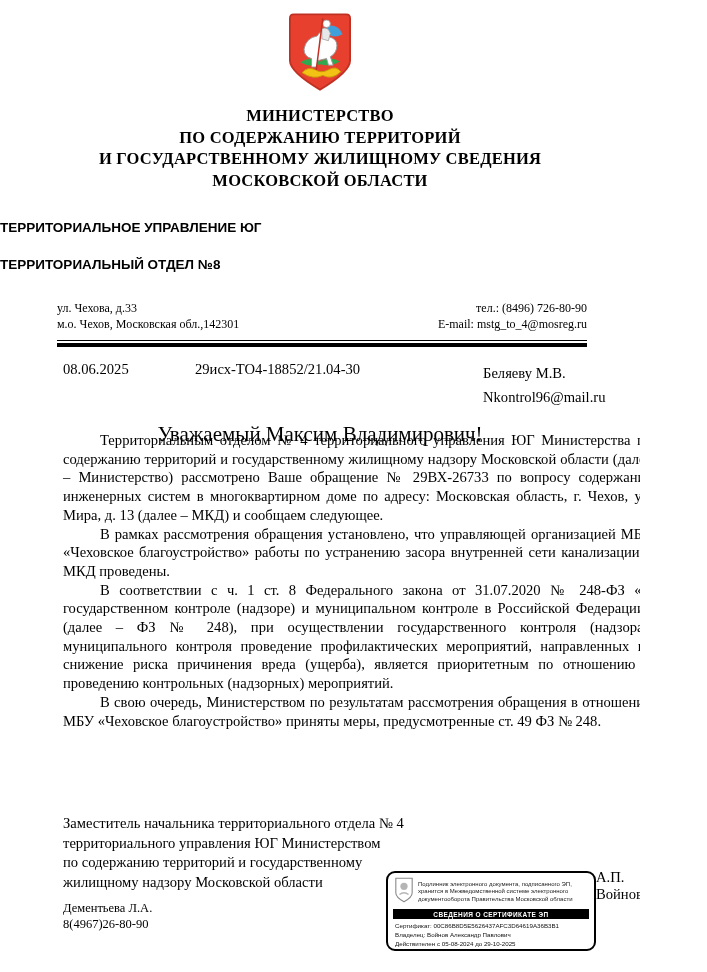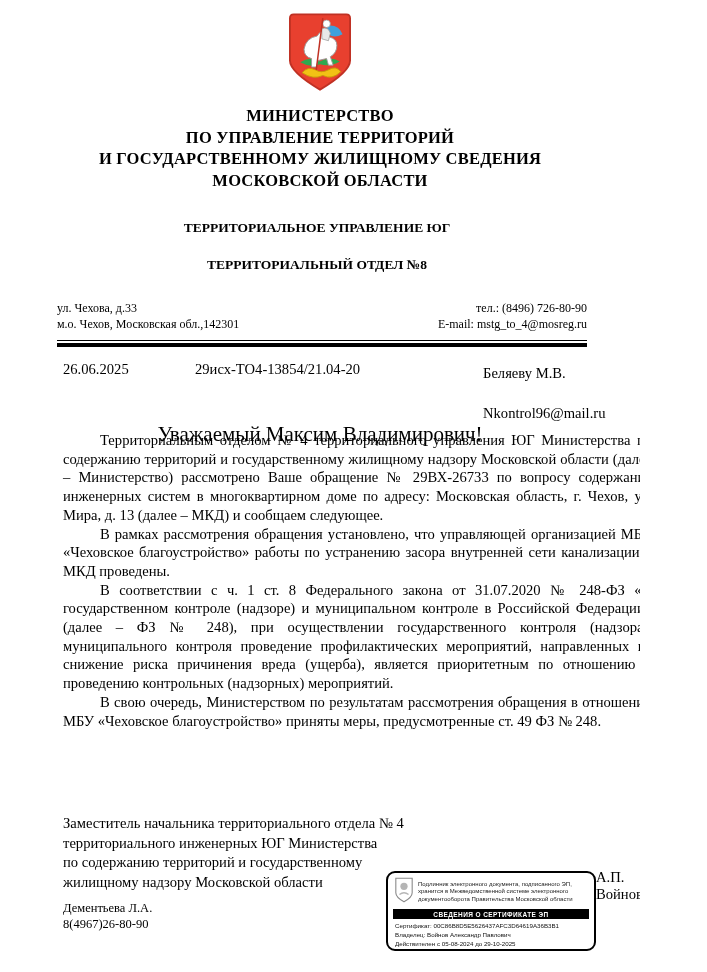--- a/index.html
+++ b/index.html
@@ -4,37 +4,37 @@
 <style>
   html,body{margin:0;padding:0;background:#fff;}
   .page{position:relative;width:640px;height:972px;background:#ffffff;color:#000;
         font-family:"Liberation Serif",serif;overflow:hidden;}
 
   .emblem-wrap{position:absolute;top:13px;left:0;right:0;display:flex;justify-content:center;}
 
   .ministry-title{position:absolute;top:105px;left:0;right:0;text-align:center;
         font-weight:bold;font-size:16.5px;line-height:21.5px;letter-spacing:.2px;}
 
-  .dept-line{position:absolute;left:0;right:6px;text-align:center;
-        font-family:Liberation Serif, serif;font-weight:bold;font-size:13.5px;}
+  .dept-line{position:absolute;left:0;right:6px;
+        font-family:Liberation Sans, sans-serif;font-weight:bold;font-size:13.5px;}
   .dept-1{top:220px;}
   .dept-2{top:257px;}
 
   .contacts{position:absolute;top:300px;left:57px;right:53px;display:flex;
         justify-content:space-between;font-size:12px;line-height:16px;}
   .contacts .right{text-align:right;}
 
   .double-rule{position:absolute;top:340px;left:57px;right:53px;height:2px;
         border-top:1.5px solid #000;border-bottom:4px solid #000;}
 
   .ref-row{position:absolute;top:361px;left:63px;right:40px;height:60px;font-size:14.6px;}
   .ref-date{position:absolute;left:0;top:0;}
   .ref-number{position:absolute;left:132px;top:0;}
   .recipient-name{position:absolute;left:420px;top:4px;}
-  .recipient-email{position:absolute;left:420px;top:44px;}
+  .recipient-email{position:absolute;left:420px;top:28px;}
 
   .salutation{position:absolute;top:422px;left:0;right:0;text-align:center;font-size:21px;}
 
   .body-text{position:absolute;top:431px;left:63px;width:589px;font-size:14.6px;
         line-height:18.7px;text-align:justify;}
   .body-text p{margin:0;text-indent:37px;}
 
   .sig-block{position:absolute;top:814px;left:63px;font-size:14.6px;line-height:19.5px;}
   .signer-name{position:absolute;top:869px;left:596px;font-size:14.6px;}
 
@@ -62,21 +62,21 @@
       <path d="M16 38 Q18 26 30 24 Q34 17 41 18 L43 25 Q51 27 51 34 Q51 42 44 46 L47 55 L42 55 L40 48 L31 50 L29 57 L24 57 L24 48 Q16 46 16 38 Z" fill="#FFFFFF" stroke="#9a9a9a" stroke-width="1"></path>
       <path d="M40 13 Q53 11 57 22 Q48 27 42 22 Z" fill="#3FA0DC"></path>
       <circle cx="40" cy="11" r="4" fill="#fff" stroke="#9a9a9a" stroke-width="0.8"></circle>
       <path d="M35 16 Q42 14 44 21 L42 29 L35 27 Z" fill="#e8e8e8" stroke="#9a9a9a" stroke-width="0.8"></path>
       <path d="M36 5 L29 60" stroke="#C03124" stroke-width="1.6"></path>
     </svg>
   </div>
 
   <div class="ministry-title">
     <div>МИНИСТЕРСТВО</div>
-    <div>ПО УПРАВЛЕНИЕ ТЕРРИТОРИЙ</div>
+    <div>ПО СОДЕРЖАНИЮ ТЕРРИТОРИЙ</div>
     <div>И ГОСУДАРСТВЕННОМУ ЖИЛИЩНОМУ СВЕДЕНИЯ</div>
     <div>МОСКОВСКОЙ ОБЛАСТИ</div>
   </div>
 
   <div class="dept-line dept-1">ТЕРРИТОРИАЛЬНОЕ УПРАВЛЕНИЕ ЮГ</div>
   <div class="dept-line dept-2">ТЕРРИТОРИАЛЬНЫЙ ОТДЕЛ №8</div>
 
   <div class="contacts">
     <div class="left">
       <div>ул. Чехова, д.33</div>
@@ -84,38 +84,38 @@
     </div>
     <div class="right">
       <div>тел.: (8496) 726-80-90</div>
       <div>E-mail: mstg_to_4@mosreg.ru</div>
     </div>
   </div>
 
   <div class="double-rule"></div>
 
   <div class="ref-row">
-    <span class="ref-date">26.06.2025</span>
-    <span class="ref-number">29исх-ТО4-13854/21.04-20</span>
+    <span class="ref-date">08.06.2025</span>
+    <span class="ref-number">29исх-ТО4-18852/21.04-30</span>
     <span class="recipient-name">Беляеву М.В.</span>
     <span class="recipient-email">Nkontrol96@mail.ru</span>
   </div>
 
   <div class="salutation">Уважаемый Максим Владимирович!</div>
 
   <div class="body-text">
     <p>Территориальным отделом № 4 территориального управления ЮГ Министерства по содержанию территорий и государственному жилищному надзору Московской области (далее – Министерство) рассмотрено Ваше обращение № 29ВХ-26733 по вопросу содержания инженерных систем в многоквартирном доме по адресу: Московская область, г. Чехов, ул. Мира, д. 13 (далее – МКД) и сообщаем следующее.</p>
     <p>В рамках рассмотрения обращения установлено, что управляющей организацией МБУ «Чеховское благоустройство» работы по устранению засора внутренней сети канализации в МКД проведены.</p>
     <p>В соответствии с ч. 1 ст. 8 Федерального закона от 31.07.2020 № 248-ФЗ «О государственном контроле (надзоре) и муниципальном контроле в Российской Федерации» (далее – ФЗ № 248), при осуществлении государственного контроля (надзора), муниципального контроля проведение профилактических мероприятий, направленных на снижение риска причинения вреда (ущерба), является приоритетным по отношению к проведению контрольных (надзорных) мероприятий.</p>
     <p>В свою очередь, Министерством по результатам рассмотрения обращения в отношении МБУ «Чеховское благоустройство» приняты меры, предусмотренные ст. 49 ФЗ № 248.</p>
   </div>
 
   <div class="sig-block">
     <div>Заместитель начальника территориального отдела № 4</div>
-    <div>территориального инженерных ЮГ Министерства</div>
+    <div>территориального управления ЮГ Министерством</div>
     <div>по содержанию территорий и государственному</div>
     <div>жилищному надзору Московской области</div>
   </div>
 
   <div class="signer-name">А.П. Войнов</div>
 
   <div class="stamp">
     <div class="stamp-top">
       <span>
         <svg width="20" height="26" viewBox="0 0 22 28" aria-hidden="true">

